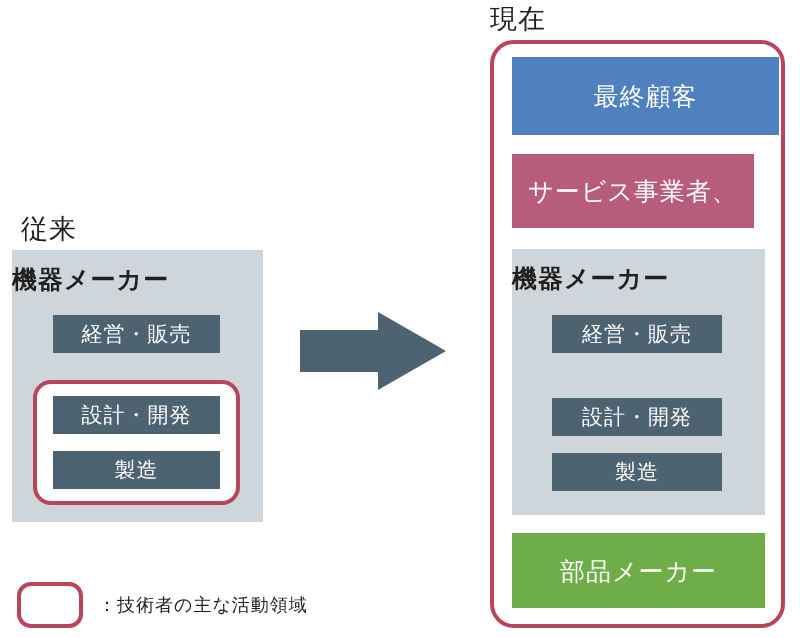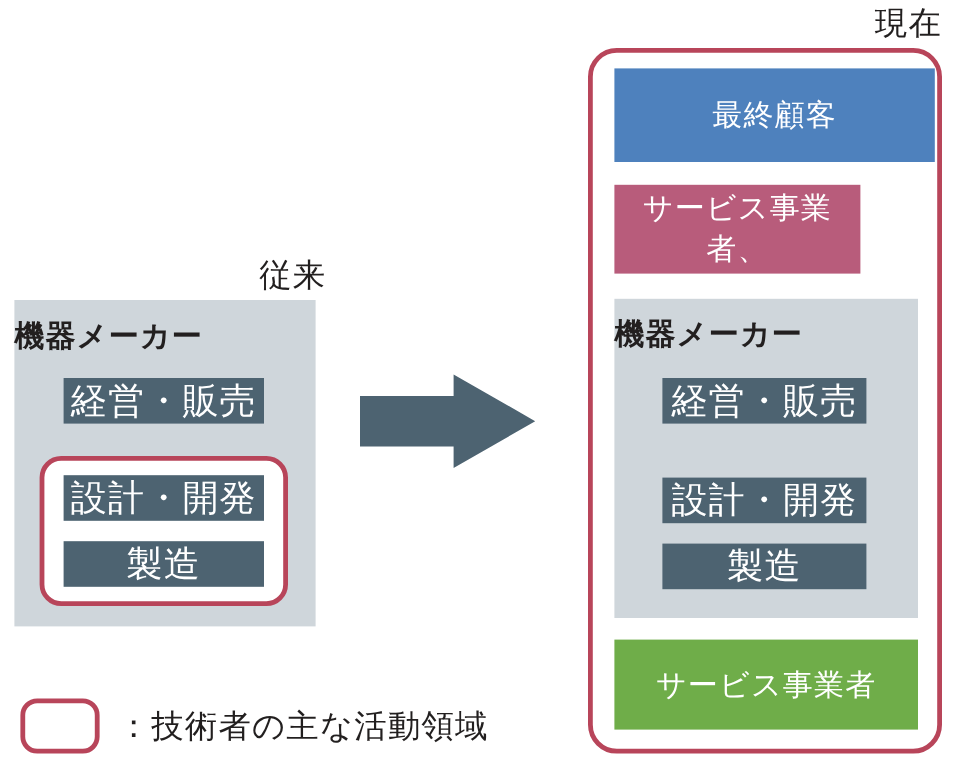--- a/index.html
+++ b/index.html
@@ -12,38 +12,38 @@
     --text-dark:#221f1f;
     --white:#ffffff;
   }
   html,body{margin:0;padding:0;background:#ffffff;}
   .canvas{
     position:relative;width:800px;height:638px;background:var(--white);
     font-family:"Liberation Sans","DejaVu Sans",sans-serif;
     color:var(--text-dark);overflow:hidden;
   }
   .side-label{
-    position:absolute;text-align:right;font-size:27px;line-height:34px;
+    position:absolute;text-align:left;font-size:27px;line-height:34px;
     color:var(--text-dark);letter-spacing:1px;
   }
   .left-label{left:21px;top:212px;width:251px;}
   .right-label{left:490px;top:2px;width:295px;}
 
   .left-panel{
     position:absolute;left:12px;top:250px;width:251px;height:272px;
     background:var(--panel-gray);
   }
   .panel-title{
     position:absolute;left:0;top:13px;width:100%;text-align:left;
     font-size:25px;font-weight:bold;letter-spacing:1px;
   }
   .dark-box{
     position:absolute;background:var(--dark-slate);color:var(--white);
     display:flex;align-items:center;justify-content:center;
-    font-size:30px;letter-spacing:1px;
+    font-size:21px;letter-spacing:1px;
   }
   .lp-mgmt{left:41px;top:65px;width:167px;height:38px;}
   .highlight-outline{
     position:absolute;box-sizing:border-box;
     border:4px solid var(--red-outline);border-radius:18px;background:var(--white);
   }
   .left-highlight{left:21px;top:130px;width:207px;height:125px;}
   .lh-design{left:16px;top:12px;width:167px;height:38px;}
   .lh-mfg{left:16px;top:67px;width:167px;height:38px;}
 
@@ -53,37 +53,37 @@
     position:absolute;left:490px;top:40px;width:295px;height:588px;
     box-sizing:border-box;border:4px solid var(--red-outline);
     border-radius:24px;background:var(--white);
   }
   .color-box{
     position:absolute;color:var(--white);
     display:flex;flex-direction:column;align-items:center;justify-content:center;
     font-size:25px;letter-spacing:1px;text-align:center;line-height:34px;
   }
   .ro-customer{left:18px;top:13px;width:267px;height:78px;background:var(--blue);}
-  .ro-service{left:18px;top:110px;width:205px;height:74px;background:var(--rose);}
+  .ro-service{left:18px;top:110px;width:242px;height:74px;background:var(--rose);}
   .ro-parts{left:18px;top:489px;width:253px;height:75px;background:var(--green);}
   .right-gray-panel{
     position:absolute;left:18px;top:205px;width:253px;height:266px;
     background:var(--panel-gray);
   }
   .rp-mgmt{left:40px;top:66px;width:170px;height:38px;}
   .rp-design{left:40px;top:149px;width:170px;height:38px;}
   .rp-mfg{left:40px;top:204px;width:170px;height:38px;}
 
   .legend-box{
     position:absolute;left:17px;top:582px;width:66px;height:46px;
     box-sizing:border-box;border:4px solid var(--red-outline);
     border-radius:14px;background:var(--white);
   }
   .legend-text{
-    position:absolute;left:98px;top:588px;font-size:27px;line-height:34px;
+    position:absolute;left:98px;top:588px;font-size:18px;line-height:34px;
     color:var(--text-dark);letter-spacing:1px;
   }
 </style>
 </head>
 <body>
 
 <div class="canvas">
 
   <div class="side-label left-label">従来</div>
 
@@ -109,19 +109,19 @@
       <div>サービス事業者、</div>
     </div>
 
     <div class="right-gray-panel">
       <div class="panel-title">機器メーカー</div>
       <div class="dark-box rp-mgmt">経営・販売</div>
       <div class="dark-box rp-design">設計・開発</div>
       <div class="dark-box rp-mfg">製造</div>
     </div>
 
-    <div class="color-box ro-parts">サービス事業者</div>
+    <div class="color-box ro-parts">部品メーカー</div>
   </div>
 
   <div class="legend-box"></div>
   <div class="legend-text">：技術者の主な活動領域</div>
 
 </div>
 
 </body></html>

